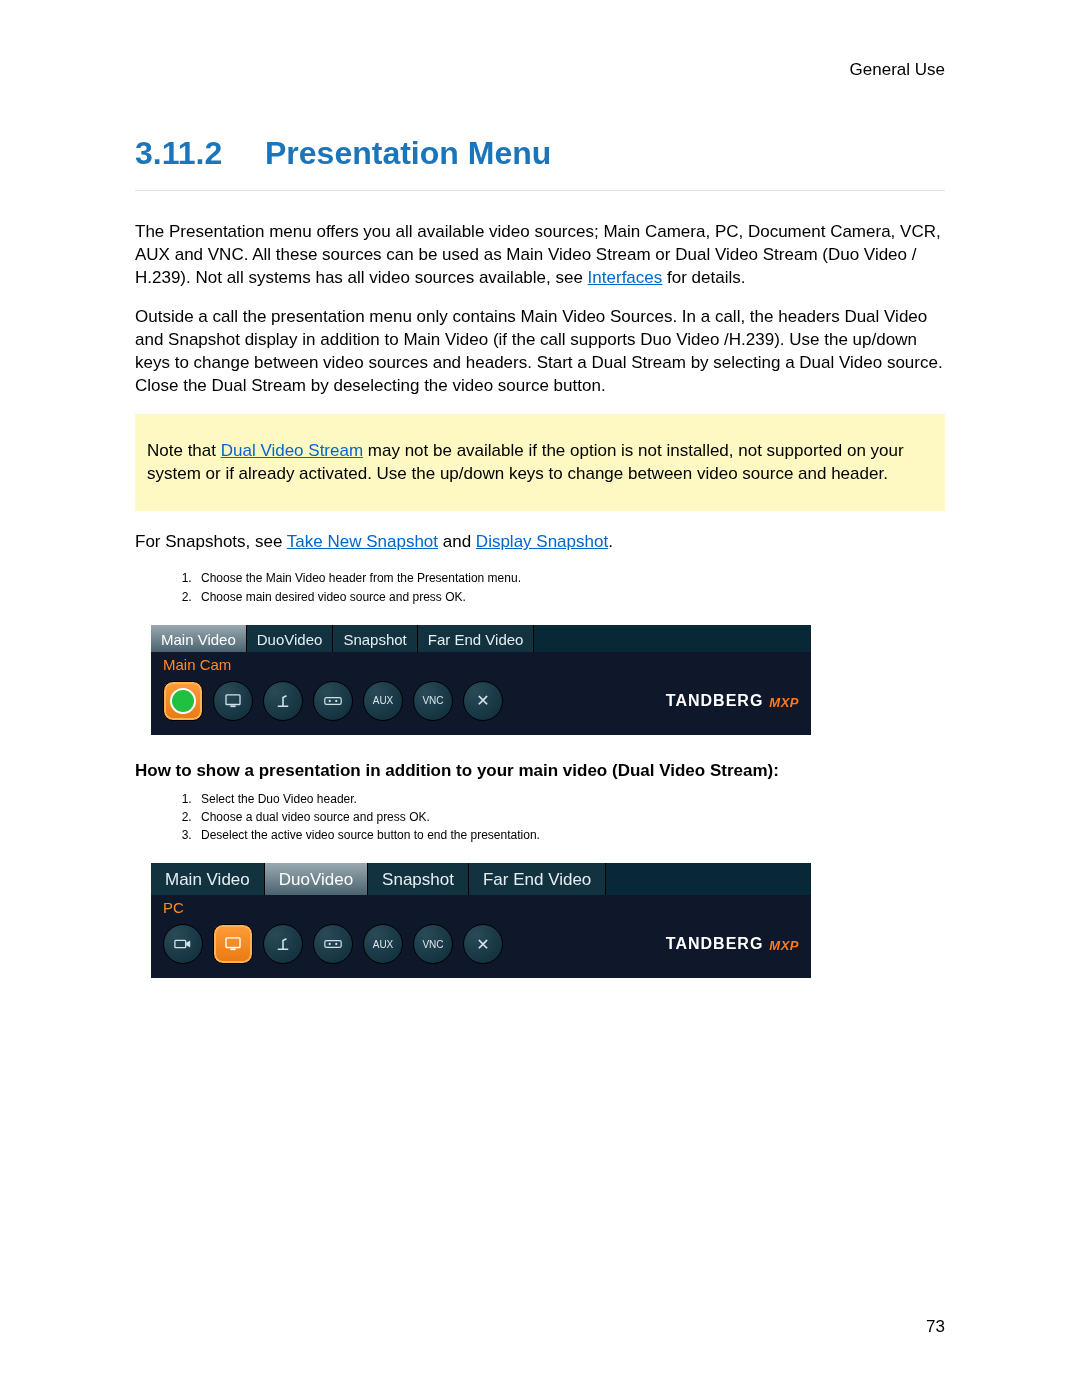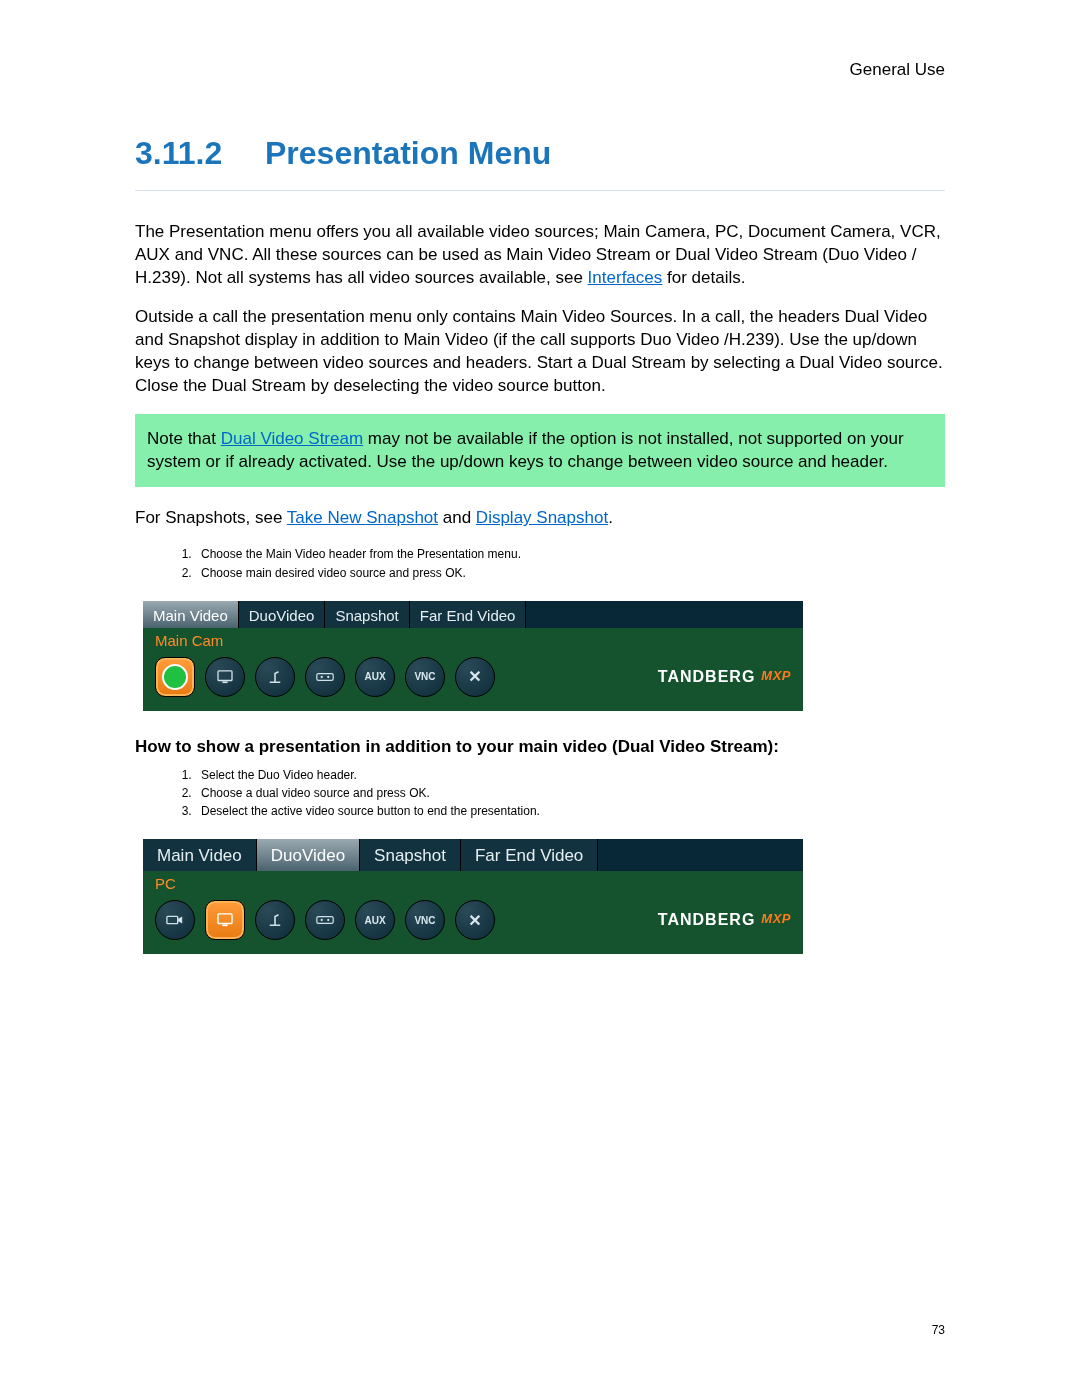--- a/index.html
+++ b/index.html
@@ -1,41 +1,41 @@
 <!DOCTYPE html>
 <html><head>
 <meta charset="utf-8">
 <style>
   html,body{margin:0;padding:0;background:#fff;font-family:Arial,Helvetica,sans-serif;color:#000}
   .page{width:1080px;min-height:1397px;margin:0 auto;position:relative;box-sizing:border-box;padding:55px 135px 40px 135px}
   .header-right{position:absolute;top:60px;right:135px;font-size:17px}
-  .page-num{position:absolute;bottom:60px;right:135px;font-size:12px}
+  .page-num{position:absolute;bottom:60px;right:135px;font-size:17px}
   h1{font-family:Arial,sans-serif;font-weight:bold;color:#1b75bb;font-size:32px;margin:80px 0 18px 0}
   .heading-row{display:flex;gap:30px}
   .heading-num{min-width:100px}
   hr.rule{border:none;border-top:1px solid #d9e3ee;margin:0 0 30px 0}
   p{font-size:17px;line-height:1.35;margin:0 0 16px 0}
-  .note-box{background:#86efac;padding:14px 12px;margin:4px 0 20px 0}
+  .note-box{background:#fef9c3;padding:26px 12px;margin:4px 0 20px 0}
   a.link{color:#0066cc;text-decoration:underline}
   ol{font-size:12px;line-height:1.35;margin:4px 0 20px 0;padding-left:60px}
   ol li{margin:0 0 2px 0;padding-left:6px}
   
-  .ui-panel{background:#14532d;width:660px;margin:0 0 26px 8px}
+  .ui-panel{background:#0f172a;width:660px;margin:0 0 26px 16px}
   .tabs{display:flex;align-items:stretch;background:#082837}
   .tab{color:#e6eef2;font-size:17px;padding:7px 14px 5px 14px;border-right:1px solid #000;position:relative}
   .tab.small{font-size:15px;padding:6px 10px 4px 10px}
   .tab.active{background:linear-gradient(#9aa9b0,#4a636f);color:#fff}
   .tab.inactive{background:#12323f}
   .sel-label{color:#ff8a2a;font-size:15px;padding:4px 12px 0 12px}
   .icon-row{display:flex;align-items:center;gap:10px;padding:8px 12px 14px 12px}
-  .ibtn{width:38px;height:38px;border-radius:50%;background:radial-gradient(circle at 30% 25%,#2a4a58,#0d2c39);border:1px solid #000;display:flex;align-items:center;justify-content:center;color:#d8e6ec;font-size:10px;font-weight:bold}
+  .ibtn{width:38px;height:38px;border-radius:50%;background:radial-gradient(circle at 30% 25%,#2a4a58,#0d2c39);border:1px solid #000;display:flex;align-items:center;justify-content:center;color:#d8e6ec;font-size:10px;font-weight:normal}
   .ibtn.sq{border-radius:10px}
   .ibtn.selected{background:linear-gradient(#ff9c3a,#e87a12);box-shadow:0 0 0 2px #ffb357 inset}
   .ibtn .glyph{font-size:16px}
-  .brand{margin-left:auto;color:#fff;font-weight:bold;letter-spacing:1px;font-size:16px;display:flex;align-items:flex-start;gap:6px}
+  .brand{margin-left:auto;color:#fff;font-weight:bold;letter-spacing:1px;font-size:16px;display:flex;align-items:flex-end;gap:6px}
   .brand .mxp{color:#ff7a1a;font-style:italic;font-size:13px;letter-spacing:0.5px}
   .greenring{width:22px;height:22px;border-radius:50%;background:#20c040;border:2px solid #fff;display:inline-block}
   .svgicon{width:18px;height:14px}
   .subheading{font-size:17px;font-weight:bold;margin:10px 0 10px 0}
 </style>
 </head>
 <body>
 
 <div class="page">
   <div class="header-right">General Use</div>

